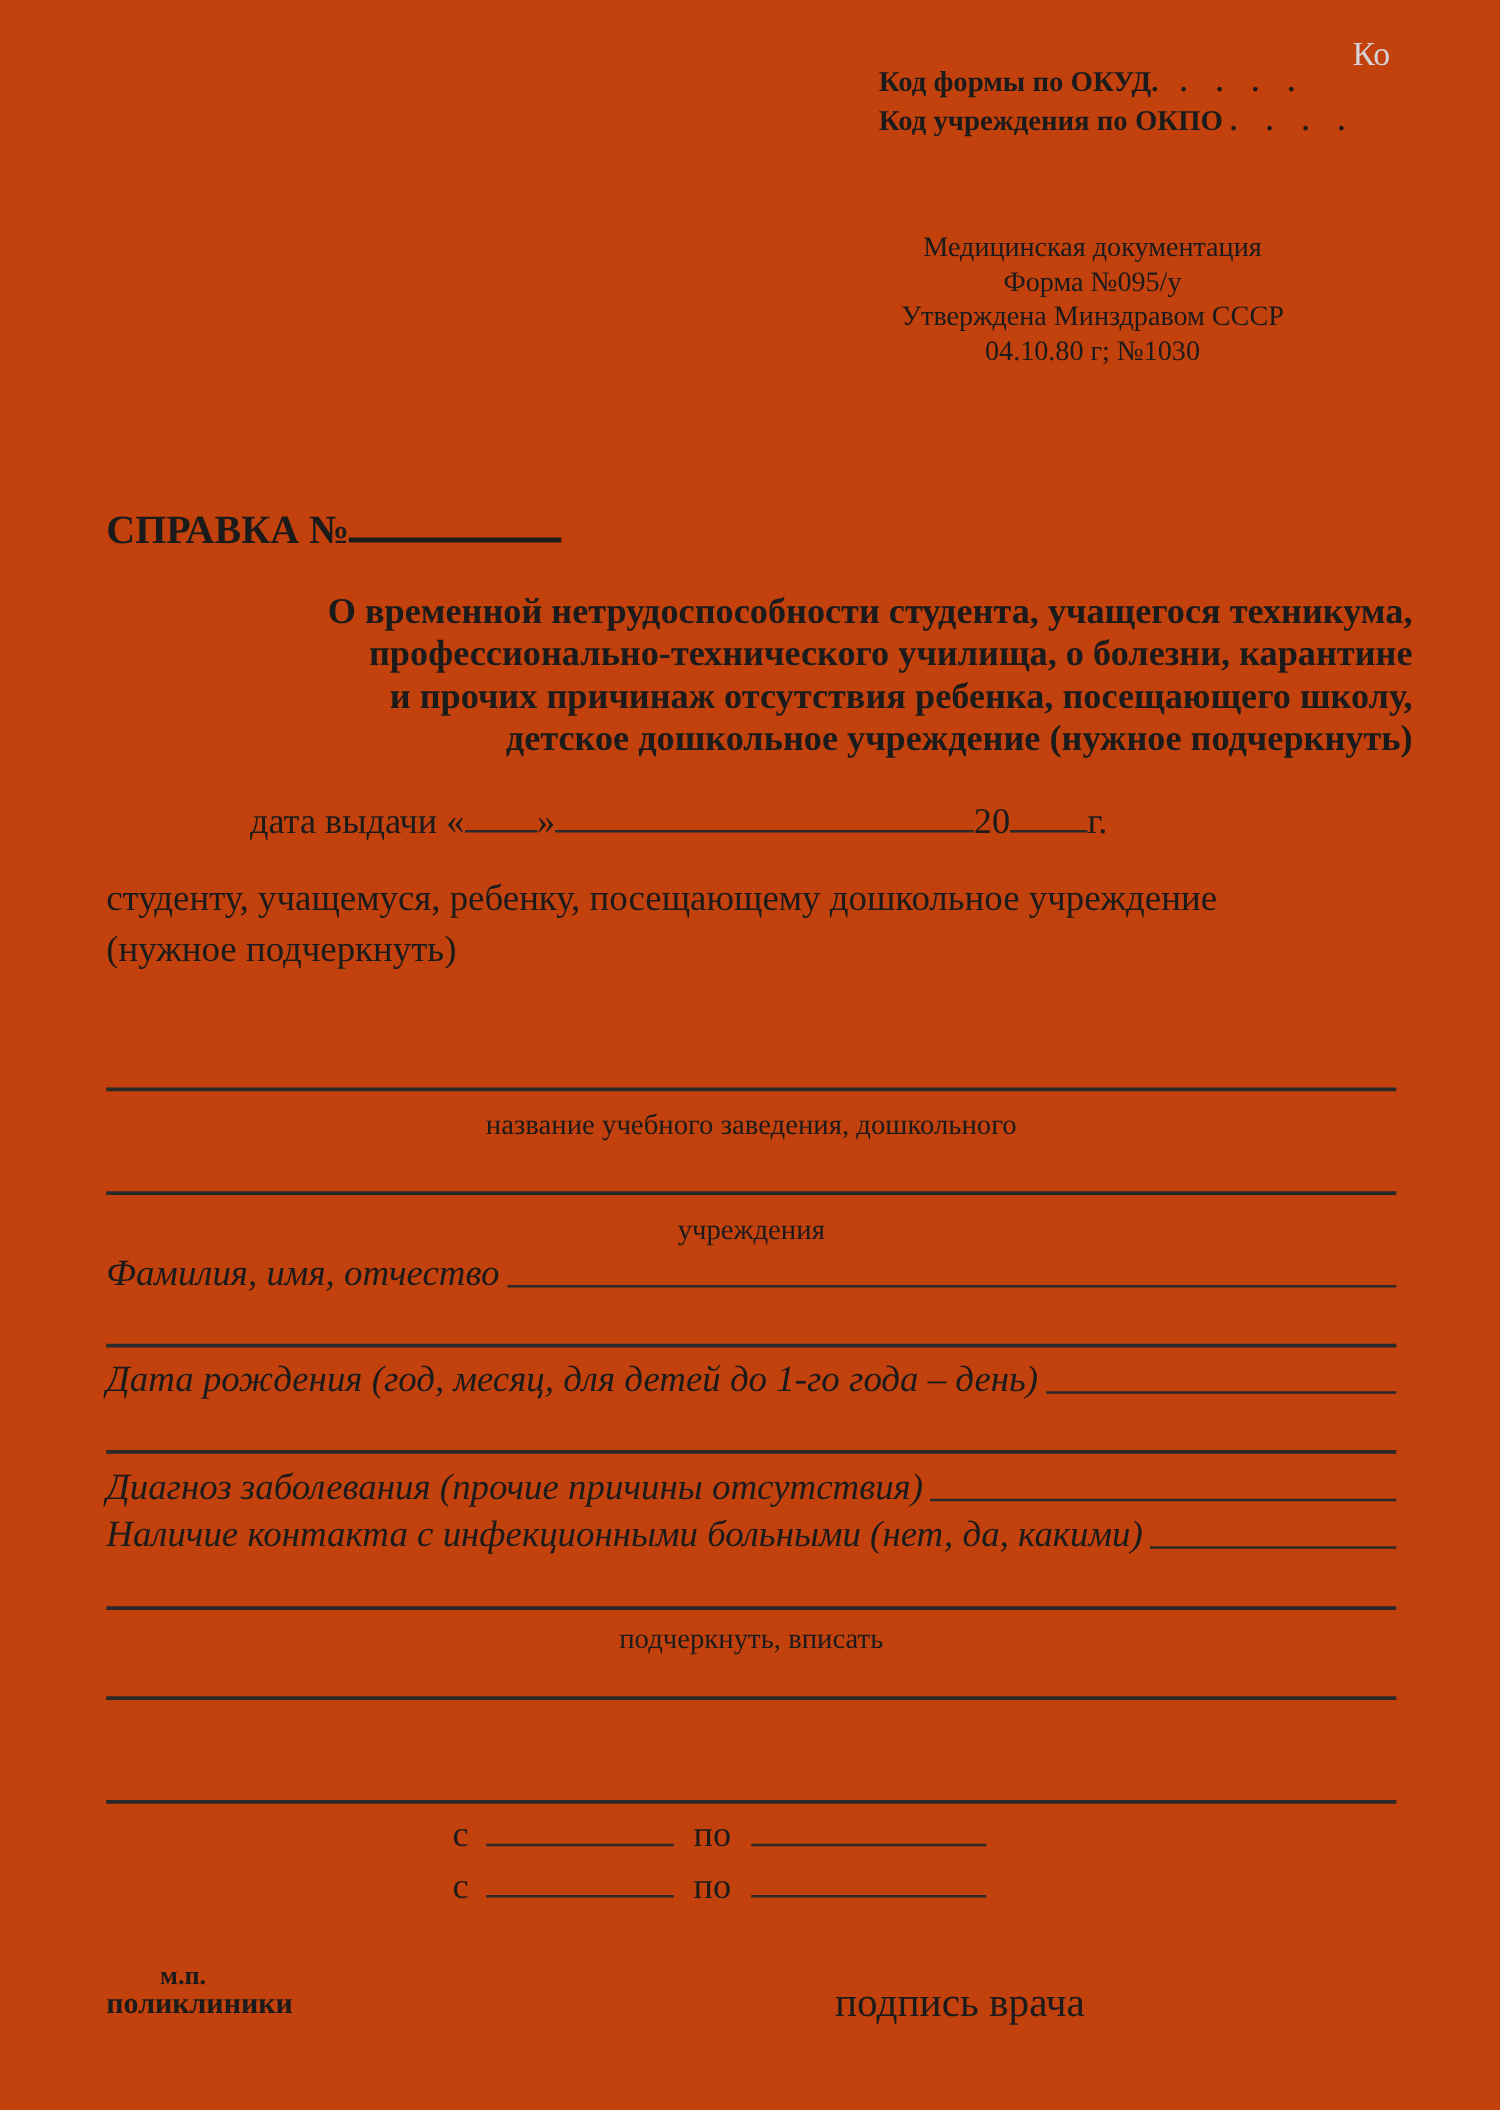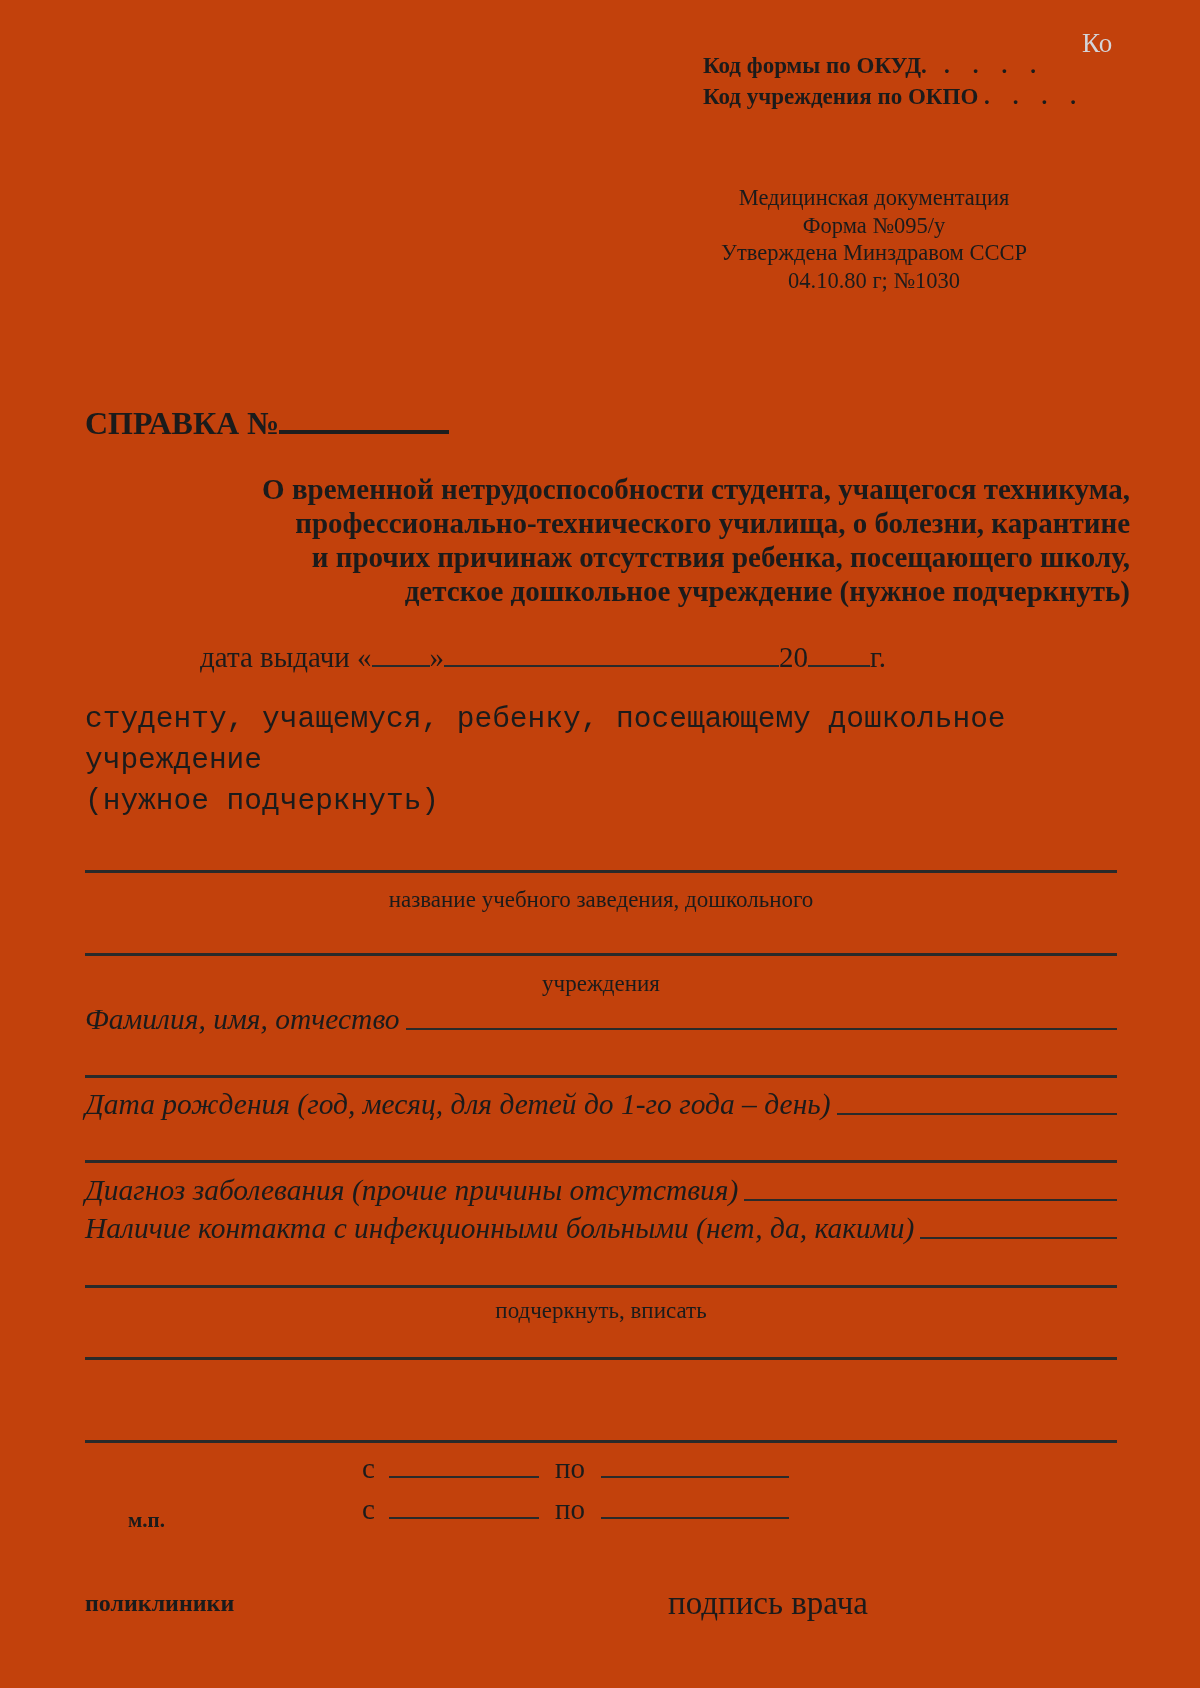--- a/index.html
+++ b/index.html
@@ -13,31 +13,31 @@
   .codes { position:absolute; top:50px; left:703px; font-size:23px; font-weight:700; line-height:31px; }
   .ministry { position:absolute; top:186px; left:130px; font-size:30px; font-weight:700; letter-spacing:0.5px; }
   .inst-label { position:absolute; top:260px; left:127px; font-size:30px; }
   .doc-block { position:absolute; top:184px; left:688px; width:372px; text-align:center; font-size:22.5px; line-height:27.5px; }
   .title-row { position:absolute; top:405px; left:85px; width:1030px; text-align:left; font-size:32px; font-weight:700; }
   .title-blank { display:inline-block; width:170px; border-bottom:4px solid #1e1e1e; }
   .subtitle { position:absolute; top:448px; left:70px; width:1060px; text-align:right; font-size:29px; font-weight:700; line-height:34px;margin-top:24px; }
   .date-row { position:absolute; top:641px; left:200px; font-size:29px; }
   .blank { display:inline-block; border-bottom:2px solid #2a2a2a; }
   .b-day { width:58px; } .b-month { width:335px; } .b-year { width:62px; }
-  .para { position:absolute; top:699px; left:85px; width:1050px; font-size:29.5px; line-height:41px;font-family:Liberation Mono, monospace; }
+  .para { position:absolute; top:699px; left:85px; width:1050px; font-size:29.5px; line-height:41px; }
   .rule { position:absolute; left:85px; width:1032px; border-top:3px solid #2a2a2a; height:0; }
   .caption { position:absolute; left:85px; width:1032px; text-align:center; font-size:23px; }
   .field-row { position:absolute; left:85px; width:1032px; display:flex; align-items:flex-end; font-size:29.5px; }
   .flabel { white-space:nowrap;font-style:italic; }
   .fblank { flex:1 1 auto; border-bottom:2px solid #2a2a2a; margin-bottom:6px; margin-left:6px; }
   .released { position:absolute; top:1367px; left:85px; font-size:29.5px; }
   .period-row { position:absolute; left:362px; font-size:29px; }
   .p-from { width:150px; margin-left:14px; } .p-to { width:188px; margin-left:16px; }
   .to-label { margin-left:16px; }
-  .stamp { position:absolute; top:1508px; left:128px; font-size:21px; font-weight:700; }
+  .stamp { position:absolute; top:1568px; left:128px; font-size:21px; font-weight:700; }
   .clinic { position:absolute; top:1590px; left:85px; font-size:24px; font-weight:700; }
   .signature { position:absolute; top:1585px; left:668px; font-size:33px; font-weight:400; }
 </style>
 </head>
 <body>
 
 <div class="page">
 
   <div class="corner-artifact">Ко</div>
 

